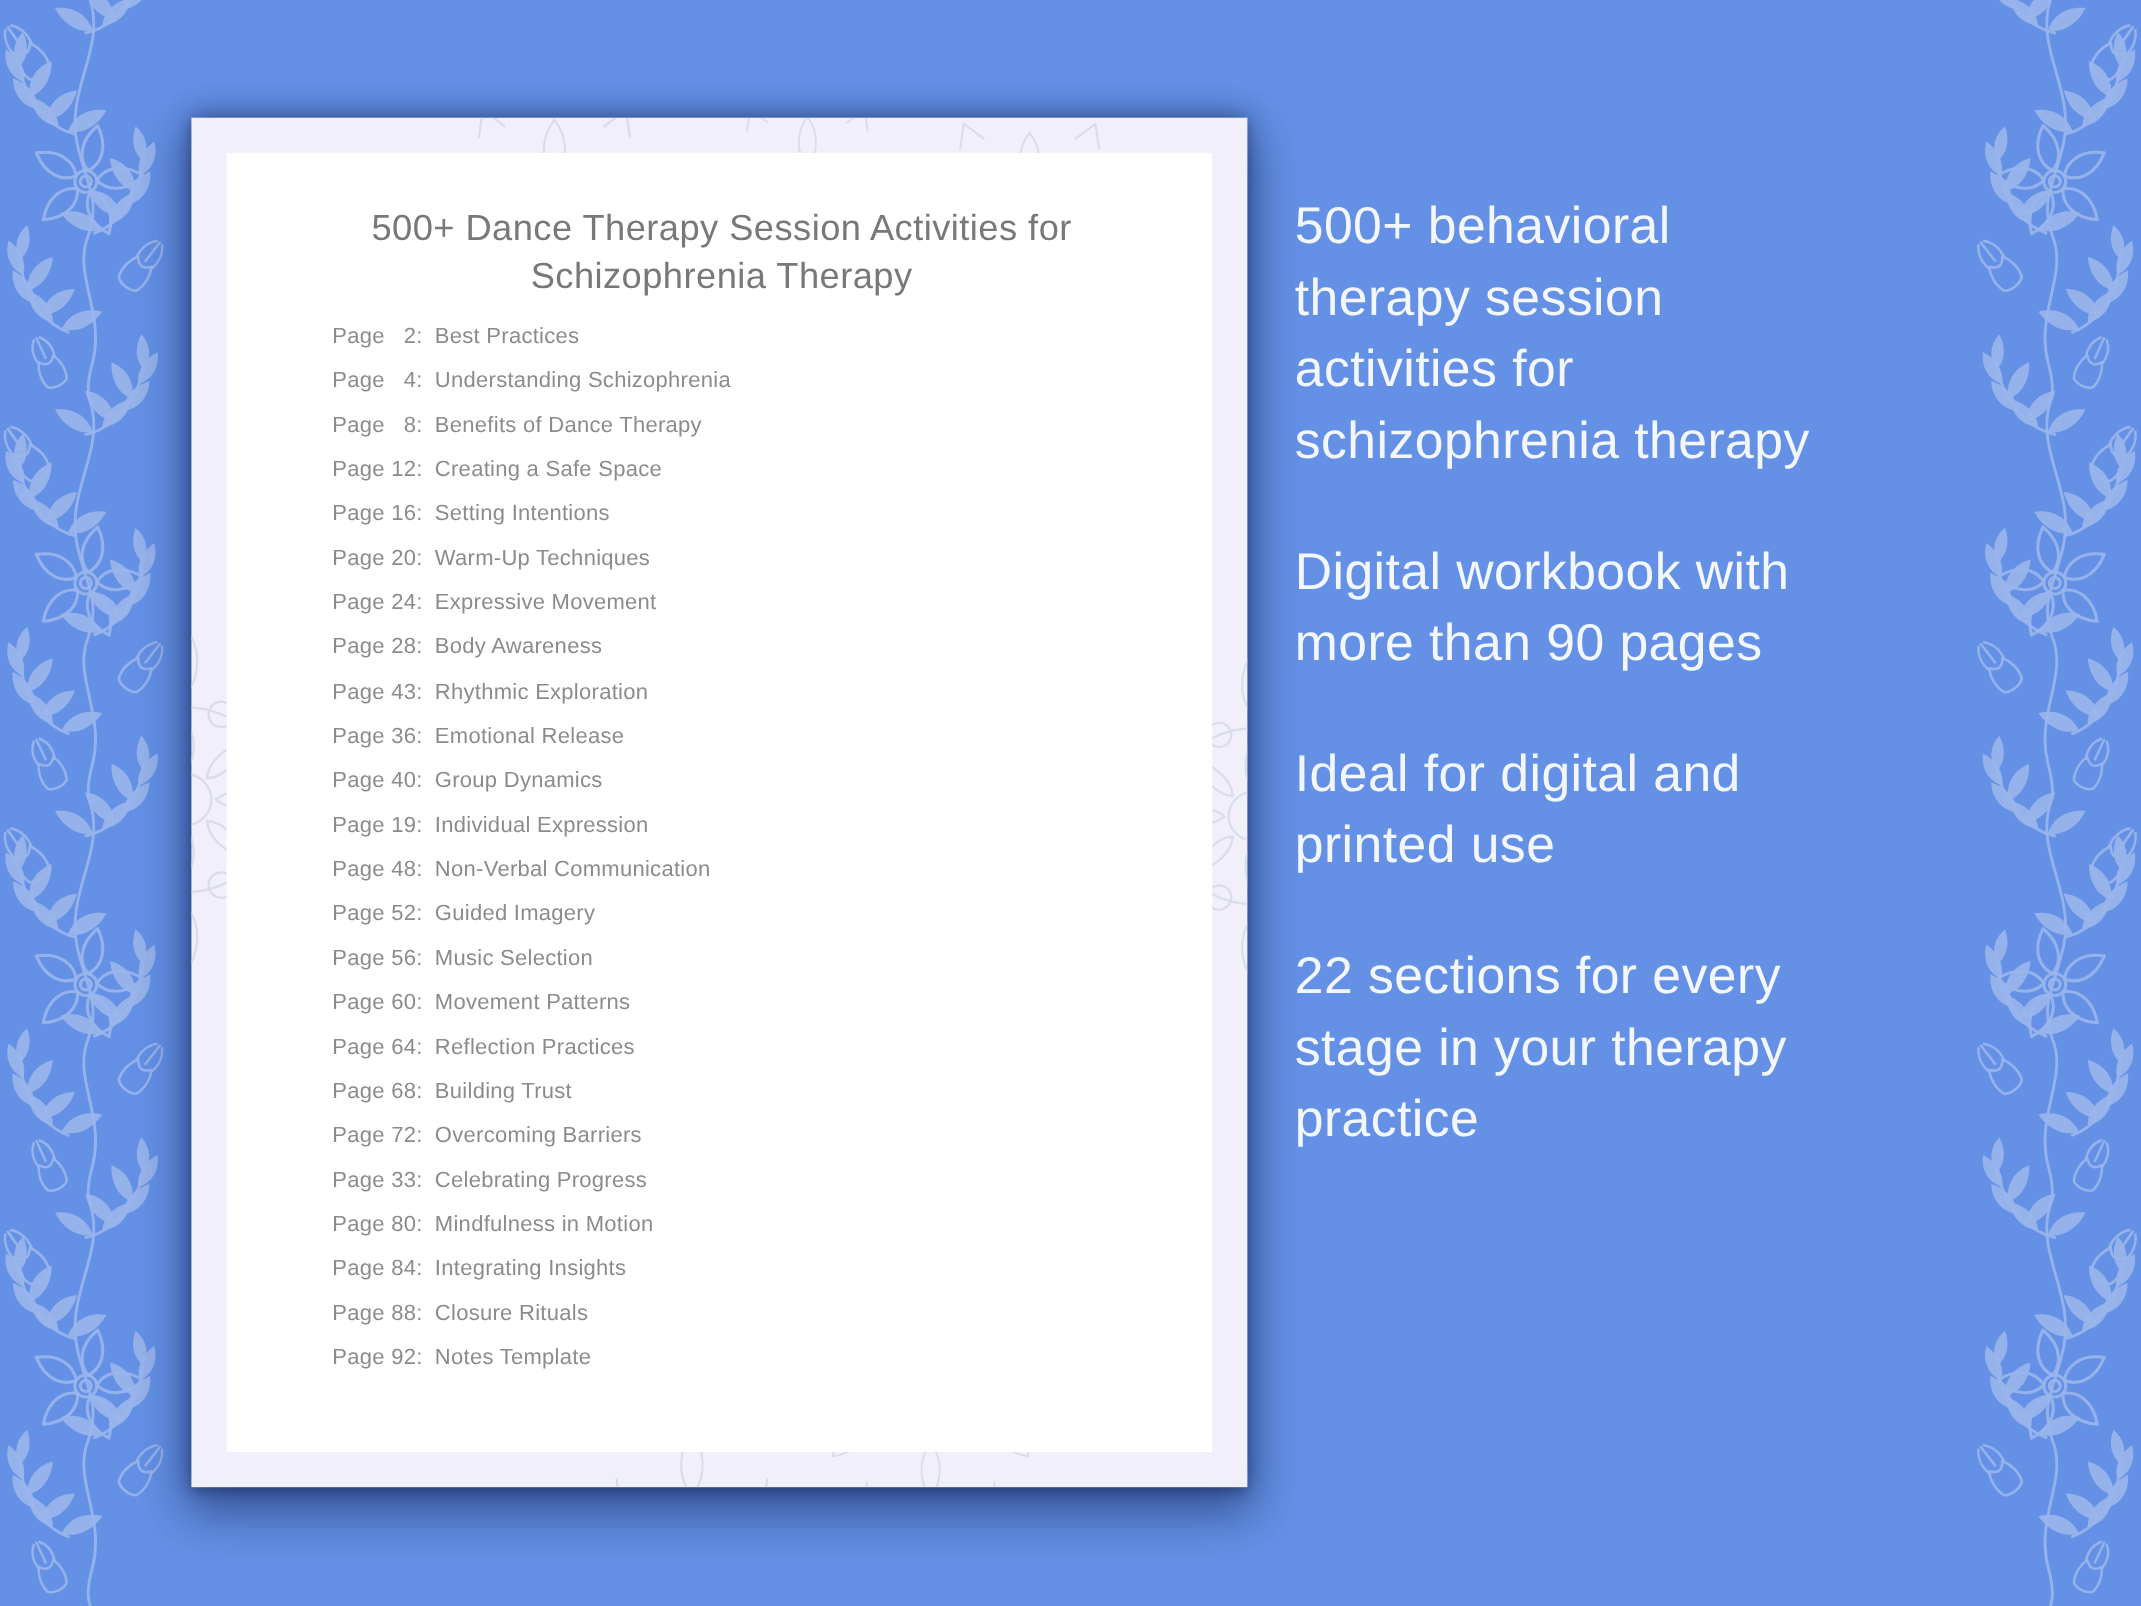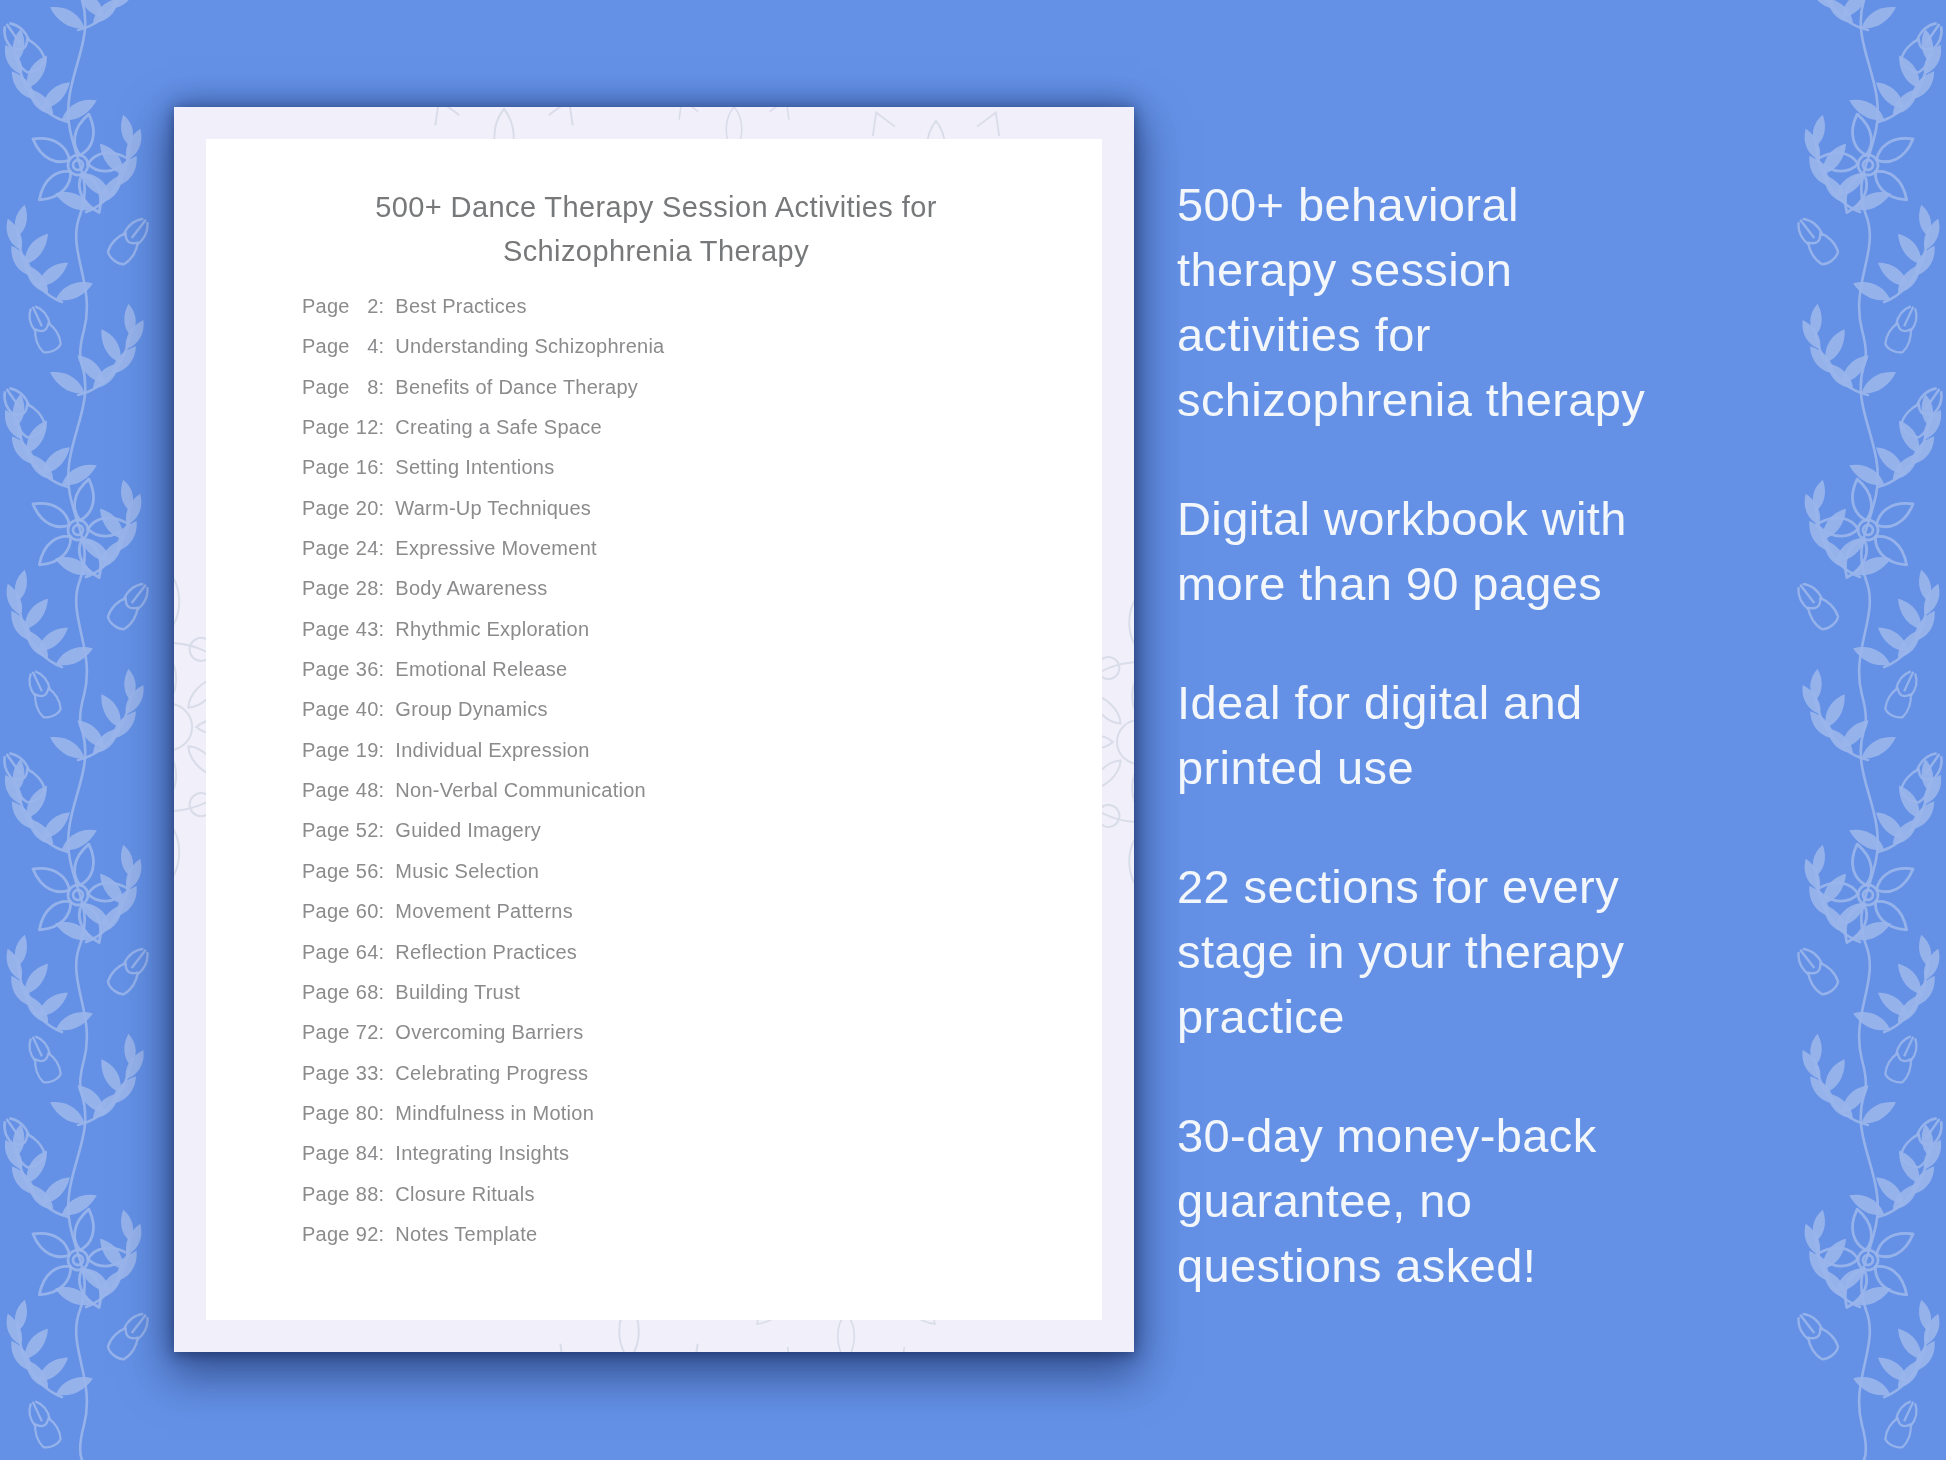--- a/index.html
+++ b/index.html
@@ -28,21 +28,21 @@
   }
   .mandala-layer{position:absolute;left:0;top:0;z-index:1;}
   .m{fill:none;stroke:var(--mandala,#d9dce9);stroke-width:2;}
   .doc-inner{
     position:absolute;left:32px;top:32px;right:32px;bottom:32px;
     background:var(--page_inner,#ffffff);z-index:2;
     box-sizing:border-box;padding:46px 60px 0 64px;
   }
   .doc-title{
     margin:0;text-align:center;font-weight:400;
-    font-size:29px;line-height:44px;letter-spacing:.4px;
+    font-size:33px;line-height:44px;letter-spacing:.4px;
     color:var(--doc_title,#77787a);white-space:pre-line;
   }
   .overview-label{
     margin-top:30px;font-size:22px;letter-spacing:.3px;
     color:var(--doc_text,#8b8b8d);
   }
   .toc{margin:22px 0 0 32px;}
   .toc-row{
     display:flex;align-items:flex-start;height:40.35px;
     font-size:20px;letter-spacing:.25px;color:var(--doc_text,#8b8b8d);
@@ -330,18 +330,15 @@
 therapy session
 activities for
 schizophrenia therapy</div>
       <div class="bullet">Digital workbook with
 more than 90 pages</div>
       <div class="bullet">Ideal for digital and
 printed use</div>
       <div class="bullet">22 sections for every
 stage in your therapy
 practice</div>
-      <div class="bullet">30-day money-back
-guarantee, no
-questions asked!</div>
     </div>
 
 </div>
 
 </body></html>

